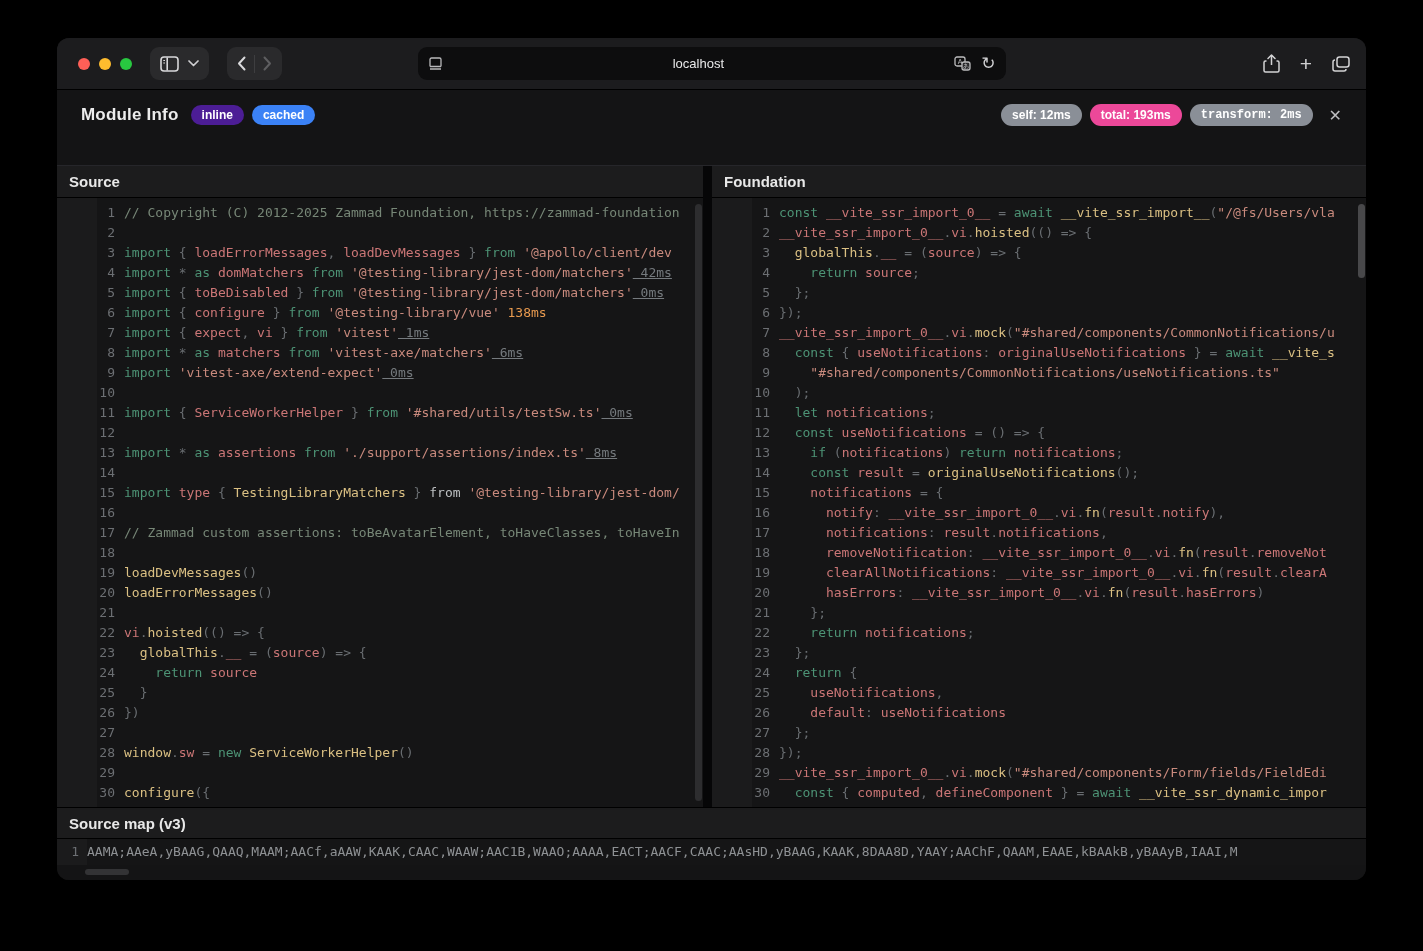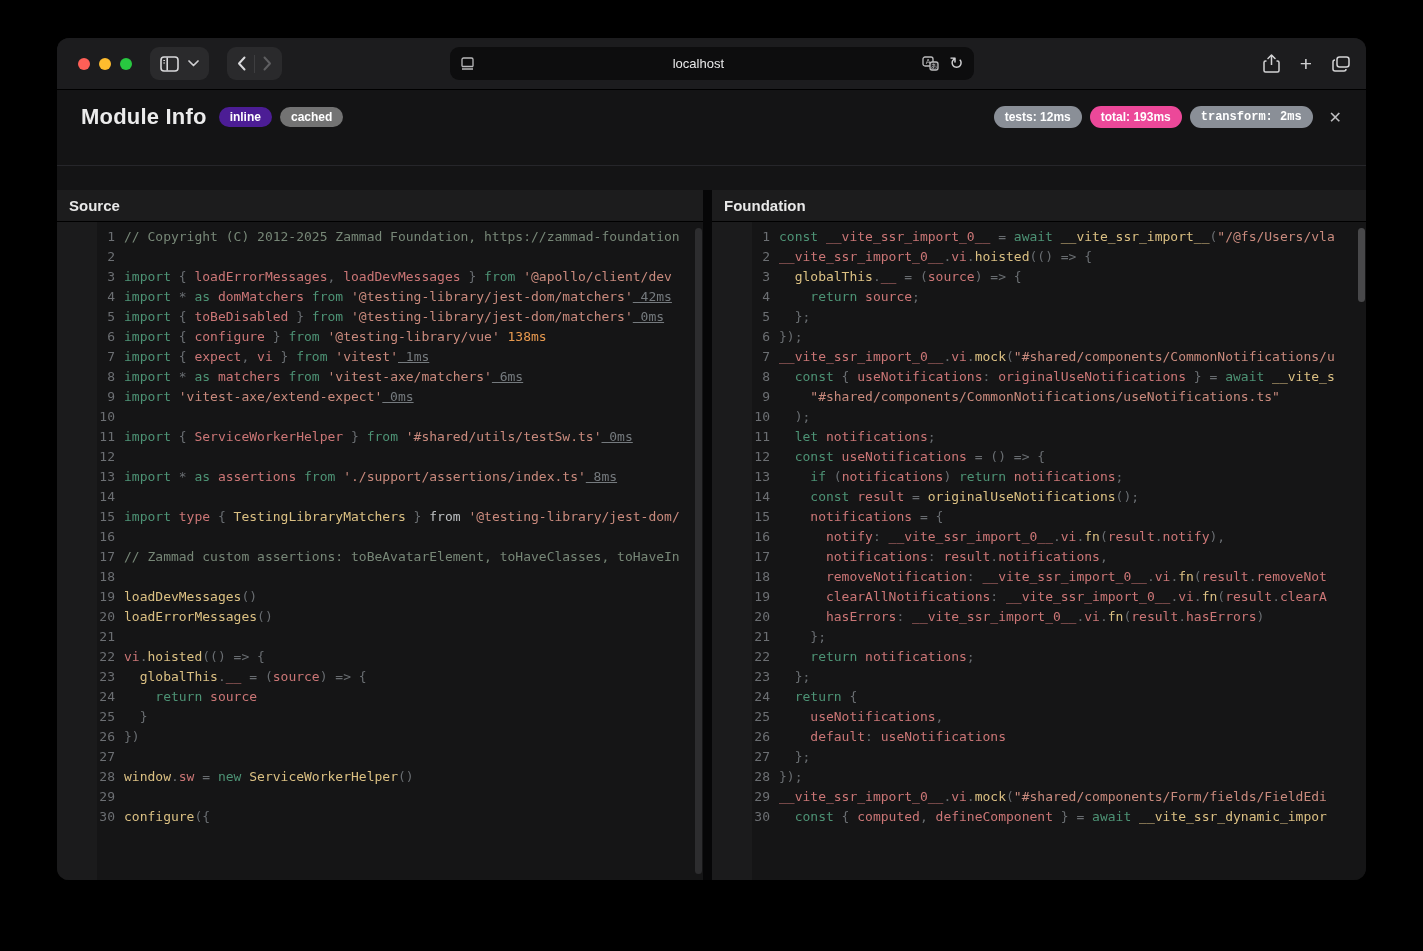--- a/index.html
+++ b/index.html
@@ -20,42 +20,42 @@
   .light { width:12px; height:12px; border-radius:50%; }
   .btn-group {
     background:#2a2a2c; border-radius:9px; height:33px;
     display:flex; align-items:center; margin-left:18px; padding:0 10px;
   }
   .btn-group .vdiv { width:1px; height:18px; background:#3e3e40; margin:0 8px; }
   .icon-btn { display:flex; align-items:center; justify-content:center; cursor:default; }
   .chev { margin-left:9px; }
   .urlbar {
     position:absolute; left:50%; transform:translateX(-50%);
-    width:524px; height:33px; background:#0d0d0e; border-radius:9px;
+    width:588px; height:33px; background:#0d0d0e; border-radius:9px;
     display:flex; align-items:center; padding:0 10px;
   }
   .urlbar .url-center { flex:1; text-align:center; color:#e9e9ea; font-size:13px; }
   .url-right { display:flex; align-items:center; gap:10px; }
   .right-actions { position:absolute; right:16px; display:flex; align-items:center; gap:20px; }
   .glyph { color:#cfcfd1; font-size:17px; line-height:1; }
   svg.ic { display:block; }
 
   
   .mod-header { flex:0 0 76px; padding:14px 24px 0 24px; border-bottom:1px solid #26262a; }
   .mod-row1 { display:flex; align-items:center; }
-  .mod-title { color:#ececec; font-size:22px; font-weight:700; letter-spacing:.2px; }
+  .mod-title { color:#ececec; font-size:17px; font-weight:700; letter-spacing:.2px; }
   .badges { display:flex; gap:8px; margin-left:12px; }
   .badge { color:#fff; font-size:12px; font-weight:600; padding:3px 11px; border-radius:999px; }
   .chips { display:flex; gap:8px; margin-left:auto; }
   .chip { color:#fff; font-size:12px; font-weight:700; padding:4px 11px; border-radius:999px; }
   .close-x { margin-left:16px; color:#bdbdbf; font-size:16px; cursor:default; }
   .mod-path { margin-top:7px; font-family:"DejaVu Sans Mono", monospace; font-size:13px; color:#9a9da0; }
 
   
-  .panels { flex:1 1 auto; display:flex; min-height:0;margin-top:24px; }
+  .panels { flex:1 1 auto; display:flex; min-height:0; }
   .panel { position:relative; display:flex; flex-direction:column; min-width:0; }
   .panel.src { flex:0 0 646px; }
   .panel.tfm { flex:1 1 auto; }
   .pdivider { flex:0 0 9px; background:#060607; }
   .panel-head {
     flex:0 0 32px; background:#1c1c1d; border-bottom:1px solid #000;
     color:#e8e8e8; font-size:15px; font-weight:700; display:flex; align-items:center; padding:0 12px;
   }
   .code {
     flex:1 1 auto; overflow:hidden; position:relative; padding-top:5px;
@@ -160,24 +160,24 @@
           </svg>
       </span>
     </div>
   </div>
 
   <div class="mod-header">
     <div class="mod-row1">
       <span class="mod-title">Module Info</span>
       <span class="badges">
           <span class="badge" style="background: #4c1d95;">inline</span>
-          <span class="badge" style="background: #737373;">cached</span>
+          <span class="badge" style="background: #3b82f6;">cached</span>
         </span>
       <span class="chips">
-          <span class="chip" style="background: rgb(138, 143, 151);">tests: 12ms</span>
+          <span class="chip" style="background: rgb(138, 143, 151);">self: 12ms</span>
           <span class="chip" style="background: #ec4899;">total: 193ms</span>
           <span class="chip" style="background: rgb(138, 143, 151); font-family: Liberation Mono, monospace;">transform: 2ms</span>
         </span>
       <span class="close-x">✕</span>
     </div>
   </div>
 
   <div class="panels">
     <section class="panel src">
       <div class="panel-head">Source</div>
@@ -185,14 +185,24 @@
       <div class="vscroll full"></div>
     </section>
     <div class="pdivider"></div>
     <section class="panel tfm">
       <div class="panel-head">Foundation</div>
       <div class="code"><div class="line"><span class="ln">1</span><span class="lc"><span class="sx-k">const</span><span class="sx-i"> __vite_ssr_import_0__</span><span class="sx-p"> = </span><span class="sx-k">await</span><span class="sx-f"> __vite_ssr_import__</span><span class="sx-p">(</span><span class="sx-s">"/@fs/Users/vla</span></span></div><div class="line"><span class="ln">2</span><span class="lc"><span class="sx-i">__vite_ssr_import_0__</span><span class="sx-p">.</span><span class="sx-i">vi</span><span class="sx-p">.</span><span class="sx-f">hoisted</span><span class="sx-p">(() =&gt; {</span></span></div><div class="line"><span class="ln">3</span><span class="lc"><span class="sx-n">  </span><span class="sx-f">globalThis</span><span class="sx-p">.</span><span class="sx-i">__</span><span class="sx-p"> = (</span><span class="sx-i">source</span><span class="sx-p">) =&gt; {</span></span></div><div class="line"><span class="ln">4</span><span class="lc"><span class="sx-n">    </span><span class="sx-k">return</span><span class="sx-i"> source</span><span class="sx-p">;</span></span></div><div class="line"><span class="ln">5</span><span class="lc"><span class="sx-p">  };</span></span></div><div class="line"><span class="ln">6</span><span class="lc"><span class="sx-p">});</span></span></div><div class="line"><span class="ln">7</span><span class="lc"><span class="sx-i">__vite_ssr_import_0__</span><span class="sx-p">.</span><span class="sx-i">vi</span><span class="sx-p">.</span><span class="sx-f">mock</span><span class="sx-p">(</span><span class="sx-s">"#shared/components/CommonNotifications/u</span></span></div><div class="line"><span class="ln">8</span><span class="lc"><span class="sx-n">  </span><span class="sx-k">const</span><span class="sx-p"> { </span><span class="sx-i">useNotifications</span><span class="sx-p">: </span><span class="sx-i">originalUseNotifications</span><span class="sx-p"> } = </span><span class="sx-k">await</span><span class="sx-f"> __vite_s</span></span></div><div class="line"><span class="ln">9</span><span class="lc"><span class="sx-s">    "#shared/components/CommonNotifications/useNotifications.ts"</span></span></div><div class="line"><span class="ln">10</span><span class="lc"><span class="sx-p">  );</span></span></div><div class="line"><span class="ln">11</span><span class="lc"><span class="sx-n">  </span><span class="sx-k">let</span><span class="sx-i"> notifications</span><span class="sx-p">;</span></span></div><div class="line"><span class="ln">12</span><span class="lc"><span class="sx-n">  </span><span class="sx-k">const</span><span class="sx-i"> useNotifications</span><span class="sx-p"> = () =&gt; {</span></span></div><div class="line"><span class="ln">13</span><span class="lc"><span class="sx-n">    </span><span class="sx-k">if</span><span class="sx-p"> (</span><span class="sx-i">notifications</span><span class="sx-p">) </span><span class="sx-k">return</span><span class="sx-i"> notifications</span><span class="sx-p">;</span></span></div><div class="line"><span class="ln">14</span><span class="lc"><span class="sx-n">    </span><span class="sx-k">const</span><span class="sx-i"> result</span><span class="sx-p"> = </span><span class="sx-f">originalUseNotifications</span><span class="sx-p">();</span></span></div><div class="line"><span class="ln">15</span><span class="lc"><span class="sx-n">    </span><span class="sx-i">notifications</span><span class="sx-p"> = {</span></span></div><div class="line"><span class="ln">16</span><span class="lc"><span class="sx-n">      </span><span class="sx-i">notify</span><span class="sx-p">: </span><span class="sx-i">__vite_ssr_import_0__</span><span class="sx-p">.</span><span class="sx-i">vi</span><span class="sx-p">.</span><span class="sx-f">fn</span><span class="sx-p">(</span><span class="sx-i">result</span><span class="sx-p">.</span><span class="sx-i">notify</span><span class="sx-p">),</span></span></div><div class="line"><span class="ln">17</span><span class="lc"><span class="sx-n">      </span><span class="sx-i">notifications</span><span class="sx-p">: </span><span class="sx-i">result</span><span class="sx-p">.</span><span class="sx-i">notifications</span><span class="sx-p">,</span></span></div><div class="line"><span class="ln">18</span><span class="lc"><span class="sx-n">      </span><span class="sx-i">removeNotification</span><span class="sx-p">: </span><span class="sx-i">__vite_ssr_import_0__</span><span class="sx-p">.</span><span class="sx-i">vi</span><span class="sx-p">.</span><span class="sx-f">fn</span><span class="sx-p">(</span><span class="sx-i">result</span><span class="sx-p">.</span><span class="sx-i">removeNot</span></span></div><div class="line"><span class="ln">19</span><span class="lc"><span class="sx-n">      </span><span class="sx-i">clearAllNotifications</span><span class="sx-p">: </span><span class="sx-i">__vite_ssr_import_0__</span><span class="sx-p">.</span><span class="sx-i">vi</span><span class="sx-p">.</span><span class="sx-f">fn</span><span class="sx-p">(</span><span class="sx-i">result</span><span class="sx-p">.</span><span class="sx-i">clearA</span></span></div><div class="line"><span class="ln">20</span><span class="lc"><span class="sx-n">      </span><span class="sx-i">hasErrors</span><span class="sx-p">: </span><span class="sx-i">__vite_ssr_import_0__</span><span class="sx-p">.</span><span class="sx-i">vi</span><span class="sx-p">.</span><span class="sx-f">fn</span><span class="sx-p">(</span><span class="sx-i">result</span><span class="sx-p">.</span><span class="sx-i">hasErrors</span><span class="sx-p">)</span></span></div><div class="line"><span class="ln">21</span><span class="lc"><span class="sx-p">    };</span></span></div><div class="line"><span class="ln">22</span><span class="lc"><span class="sx-n">    </span><span class="sx-k">return</span><span class="sx-i"> notifications</span><span class="sx-p">;</span></span></div><div class="line"><span class="ln">23</span><span class="lc"><span class="sx-p">  };</span></span></div><div class="line"><span class="ln">24</span><span class="lc"><span class="sx-n">  </span><span class="sx-k">return</span><span class="sx-p"> {</span></span></div><div class="line"><span class="ln">25</span><span class="lc"><span class="sx-n">    </span><span class="sx-i">useNotifications</span><span class="sx-p">,</span></span></div><div class="line"><span class="ln">26</span><span class="lc"><span class="sx-n">    </span><span class="sx-i">default</span><span class="sx-p">: </span><span class="sx-i">useNotifications</span></span></div><div class="line"><span class="ln">27</span><span class="lc"><span class="sx-p">  };</span></span></div><div class="line"><span class="ln">28</span><span class="lc"><span class="sx-p">});</span></span></div><div class="line"><span class="ln">29</span><span class="lc"><span class="sx-i">__vite_ssr_import_0__</span><span class="sx-p">.</span><span class="sx-i">vi</span><span class="sx-p">.</span><span class="sx-f">mock</span><span class="sx-p">(</span><span class="sx-s">"#shared/components/Form/fields/FieldEdi</span></span></div><div class="line"><span class="ln">30</span><span class="lc"><span class="sx-n">  </span><span class="sx-k">const</span><span class="sx-p"> { </span><span class="sx-i">computed</span><span class="sx-p">, </span><span class="sx-i">defineComponent</span><span class="sx-p"> } = </span><span class="sx-k">await</span><span class="sx-n"> </span><span class="sx-f">__vite_ssr_dynamic_impor</span></span></div></div>
       <div class="vscroll short"></div>
     </section>
   </div>
 
+  <div class="smap">
+    <div class="smap-head">Source map (v3)</div>
+    <div class="smap-row">
+      <span class="smap-ln">1</span>
+      <span class="smap-txt">AAMA;AAeA,yBAAG,QAAQ,MAAM;AACf,aAAW,KAAK,CAAC,WAAW;AAC1B,WAAO;AAAA,EACT;AACF,CAAC;AAsHD,yBAAG,KAAK,8DAA8D,YAAY;AAChF,QAAM,EAAE,kBAAkB,yBAAyB,IAAI,M</span>
+    </div>
+    <div class="hscroll">
+      <div class="thumb"></div>
+    </div>
+  </div>
 
 </div>
 
 </body></html>

